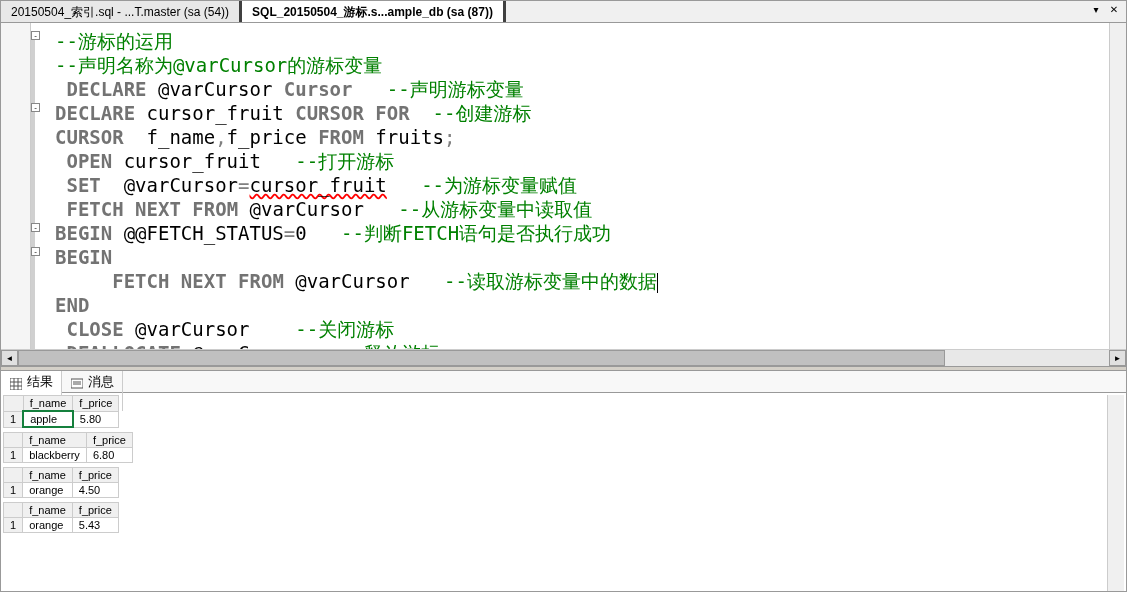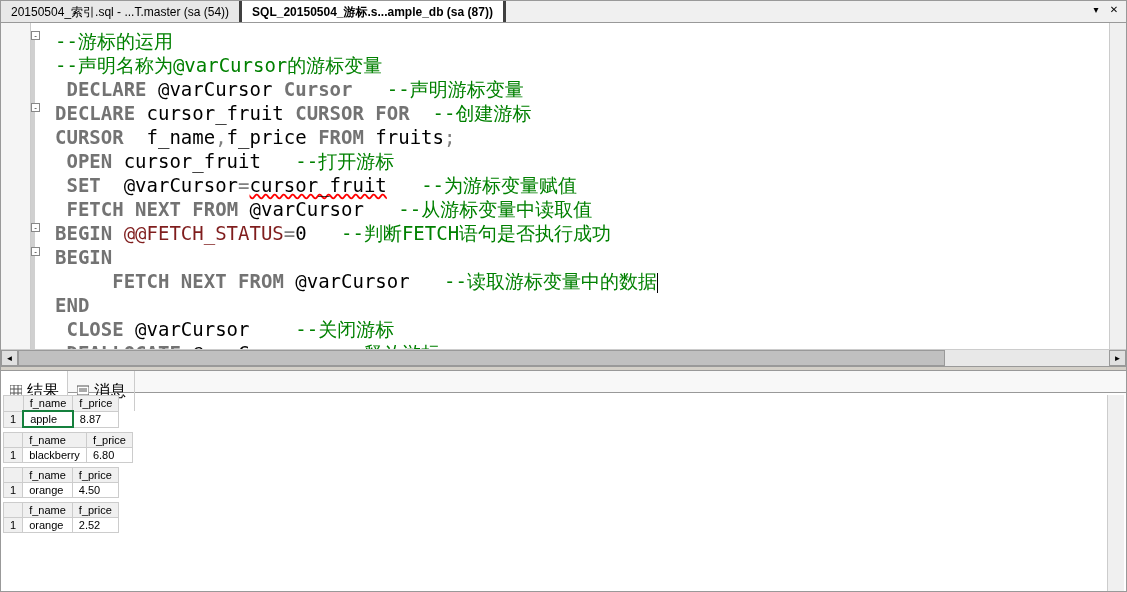--- a/index.html
+++ b/index.html
@@ -14,36 +14,36 @@
     .tab-control { width: 16px; height: 16px; cursor: pointer; display: flex; align-items: center; justify-content: center; font-size: 10px; }
     
     .editor-wrap { flex: 1; display: flex; overflow: hidden; min-height: 0; position: relative; }
     .gutter { width: 30px; background: #f5f5f5; border-right: 1px solid #ccc; flex-shrink: 0; }
     .fold-col { position: absolute; left: 30px; top: 0; width: 12px; }
     .fold-box { position: absolute; width: 9px; height: 9px; border: 1px solid #888; background: #fff; font-size: 8px; line-height: 7px; text-align: center; cursor: pointer; }
     .vbar { position: absolute; left: 30px; top: 8px; width: 4px; bottom: 0; background: #d0d0d0; }
     .code { flex: 1; font-family: Consolas, monospace; font-size: 19px; line-height: 24px; padding: 6px 0 6px 24px; white-space: pre; overflow: hidden; }
     .code .kw { color: #737373; font-weight: bold; }
     .code .cm { color: #008000; }
-    .code .fn { color: #7f1d1d; }
+    .code .fn { color: #000000; }
     .code .id { color: #000; }
     .code .op { color: #808080; }
     .code .num { color: #000; }
     .code .squiggle { text-decoration: underline wavy red; }
     .editor-scroll-v { width: 17px; background: #f0f0f0; border-left: 1px solid #ccc; }
     .hscroll { height: 17px; background: #f0f0f0; border-top: 1px solid #ccc; display: flex; }
     .hscroll-track { flex: 1; background: #e8e8e8; position: relative; }
     .hscroll-thumb { position: absolute; height: 100%; background: #c0c0c0; border: 1px solid #999; left: 0; width: 85%; }
     .hscroll-btn { width: 17px; background: #e0e0e0; border: 1px solid #999; display: flex; align-items: center; justify-content: center; font-size: 8px; }
     
     .splitter { height: 5px; background: #d4d0c8; border-top: 1px solid #999; border-bottom: 1px solid #999; cursor: ns-resize; }
     
     .results-wrap { height: 220px; display: flex; flex-direction: column; background: #fff; }
     .result-tabs { height: 22px; display: flex; border-bottom: 1px solid #999; background: #f8f8f8; }
-    .result-tab { padding: 20px 8px; border-right: 1px solid #ccc; display: flex; align-items: center; gap: 4px; cursor: pointer; font-size: 16px; }
+    .result-tab { padding: 20px 8px; border-right: 1px solid #ccc; display: flex; align-items: flex-end; gap: 4px; cursor: pointer; font-size: 13px; }
     .result-tab.active { background: #fff; }
     .result-tab .ico { width: 14px; height: 14px; display: inline-flex; align-items: center; justify-content: center; }
     
     .result-body { flex: 1; overflow-y: auto; padding: 2px 2px 0 2px; display: flex; }
     .result-body-inner { flex: 1; }
     .result-scroll-v { width: 17px; background: #f0f0f0; border-left: 1px solid #ccc; }
     
     .grid { border-collapse: collapse; margin-bottom: 4px; font-size: 11px; }
     .grid th, .grid td { border: 1px solid #ccc; padding: 1px 6px; text-align: left; background: #fff; }
     .grid th { background: #f0f0f0; font-weight: normal; }
@@ -134,21 +134,21 @@
           <table class="grid">
             <tbody>
               <tr>
                 <th class="corner"></th>
                 <th>f_name</th>
                 <th>f_price</th>
               </tr>
               <tr>
                 <td class="rowhdr">1</td>
                 <td class=" sel">apple</td>
-                <td class="">8.87</td>
+                <td class="">5.80</td>
               </tr>
             </tbody>
           </table>
           <table class="grid">
             <tbody>
               <tr>
                 <th class="corner"></th>
                 <th>f_name</th>
                 <th>f_price</th>
               </tr>
@@ -176,21 +176,21 @@
           <table class="grid">
             <tbody>
               <tr>
                 <th class="corner"></th>
                 <th>f_name</th>
                 <th>f_price</th>
               </tr>
               <tr>
                 <td class="rowhdr">1</td>
                 <td class="">orange</td>
-                <td class="">2.52</td>
+                <td class="">5.43</td>
               </tr>
             </tbody>
           </table>
         </div>
       <div class="result-scroll-v"></div>
     </div>
   </div>
 
 </div>
 

